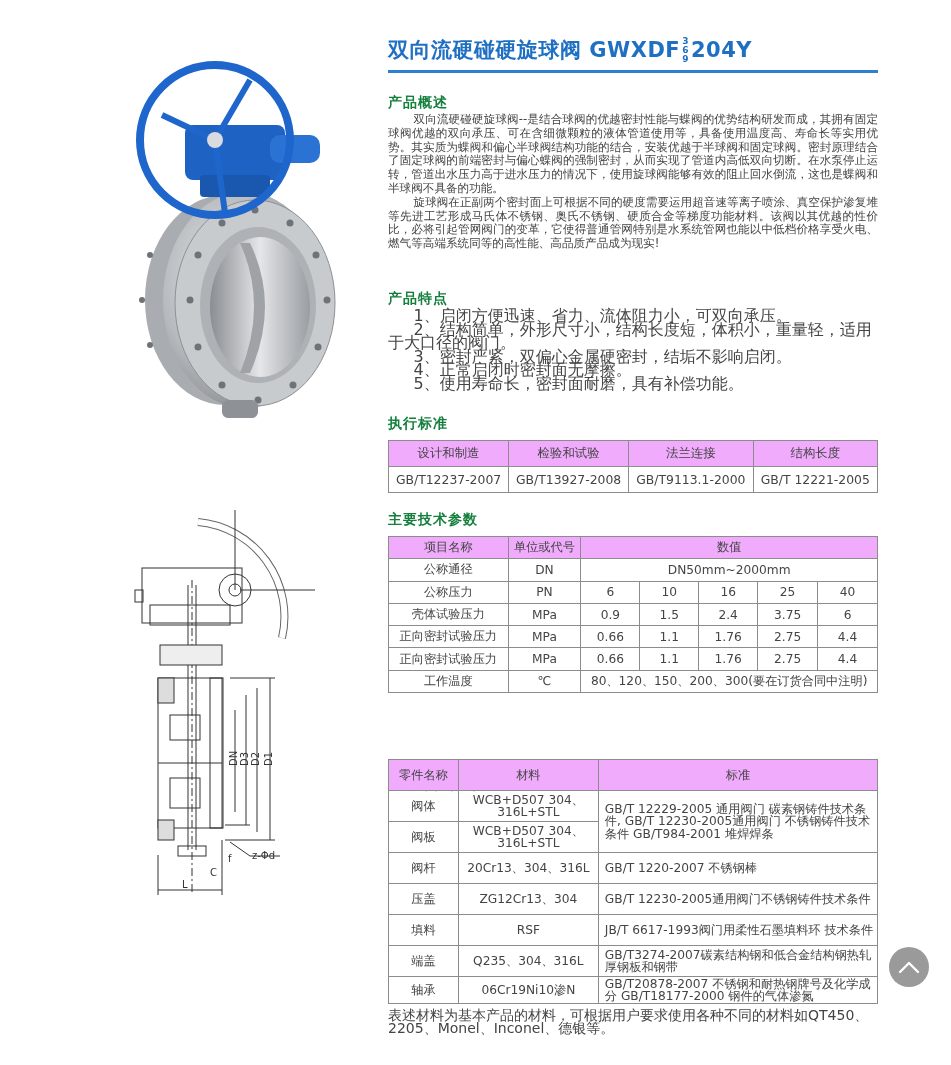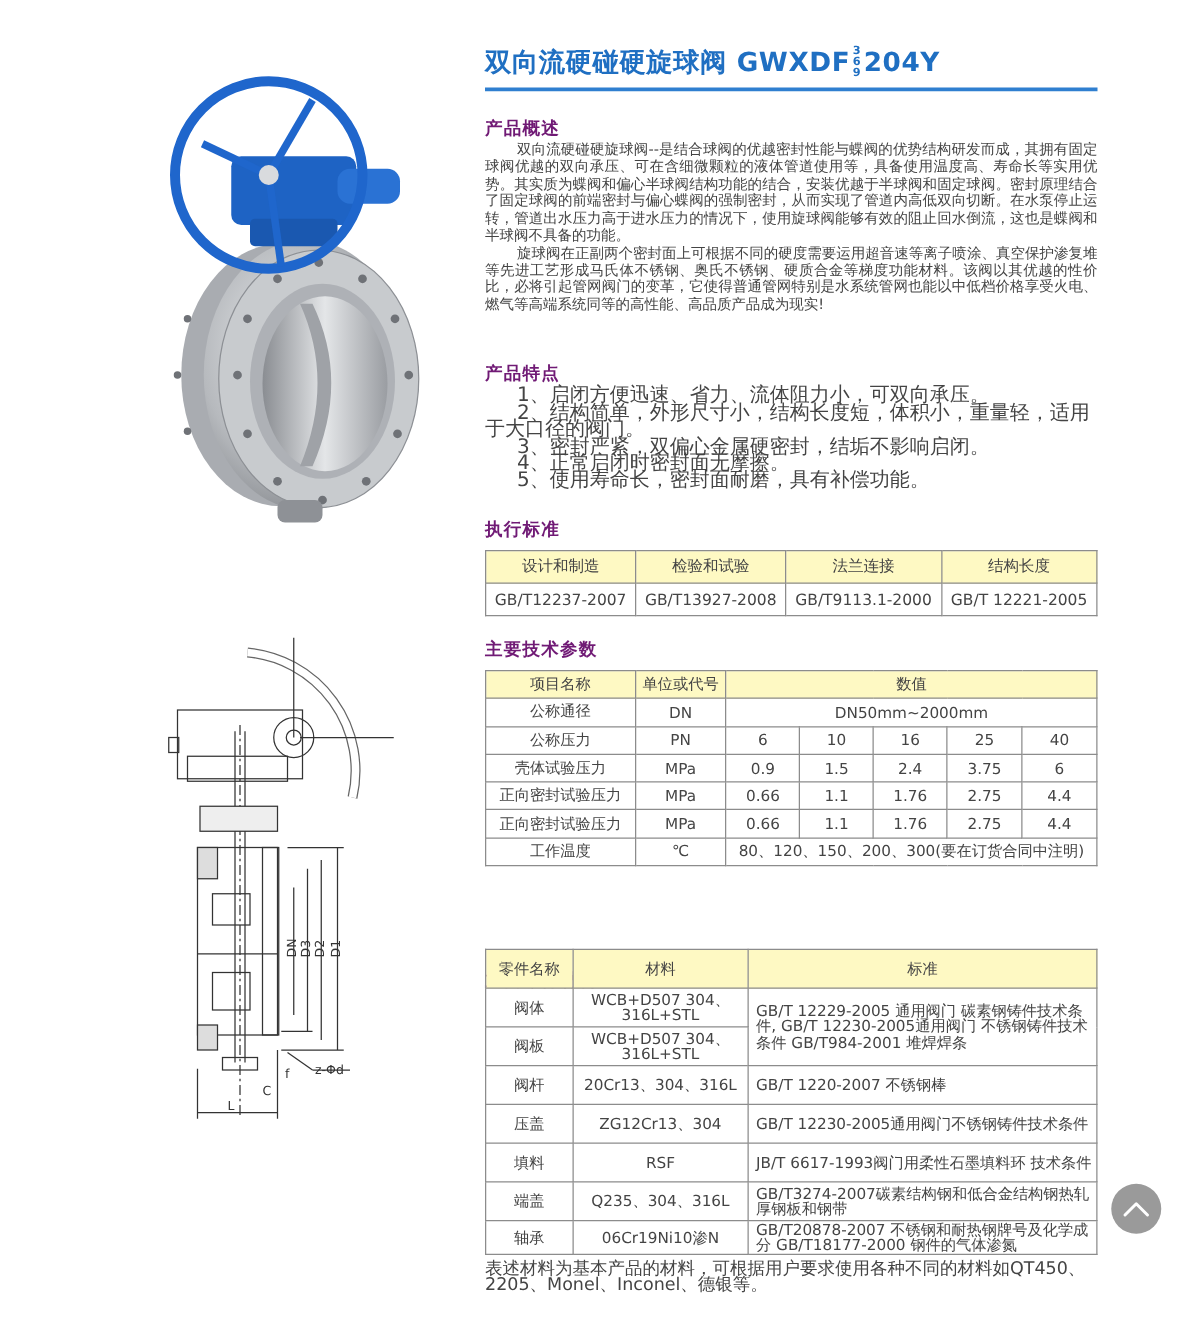--- a/index.html
+++ b/index.html
@@ -12,34 +12,34 @@
 
   
   .title {
     position: absolute; left: 388px; top: 33px; height: 34px;
     font-size: 21px; font-weight: bold; color: #1f6fc2;
     display: flex; align-items: center; white-space: nowrap; letter-spacing: 0.5px;
   }
   .title .frac { display: inline-flex; flex-direction: column; font-size: 9px; line-height: 9px; margin: 0 2px; text-align: center; }
   .title-rule { position: absolute; left: 388px; top: 70px; width: 490px; height: 3px; background: #2f7fd0; }
 
-  .h2 { position: absolute; left: 388px; font-size: 14px; font-weight: bold; color: #701a75; letter-spacing: 1px; }
+  .h2 { position: absolute; left: 388px; font-size: 14px; font-weight: bold; color: #15803d; letter-spacing: 1px; }
 
   .para {
     position: absolute; left: 388px; width: 490px;
     font-size: 11.6px; line-height: 13.8px; color: #444; text-align: justify;
   }
   .para p { text-indent: 2.2em; }
 
   .features { position: absolute; left: 388px; top: 309px; width: 490px; font-size: 16px; line-height: 13.6px; color: #444; }
   .features div { text-indent: 1.6em; }
 
   table { border-collapse: collapse; position: absolute; left: 388px; width: 490px; font-size: 12.4px; color: #444; }
   td, th { border: 1px solid #8c8c8c; text-align: center; font-weight: normal; padding: 0 1px; white-space: nowrap; }
-  th { background: #fef9c3; }
+  th { background: #f0abfc; }
 
   .std-table { top: 440px; }
   .std-table th, .std-table td { height: 26px; }
 
   .param-table { top: 536px; font-size: 12.2px; }
   .param-table th, .param-table td { height: 22.3px; }
 
   .mat-table { top: 759px; font-size: 12.2px; }
   .mat-table th { height: 31px; }
   .mat-table td { line-height: 12.5px; }

